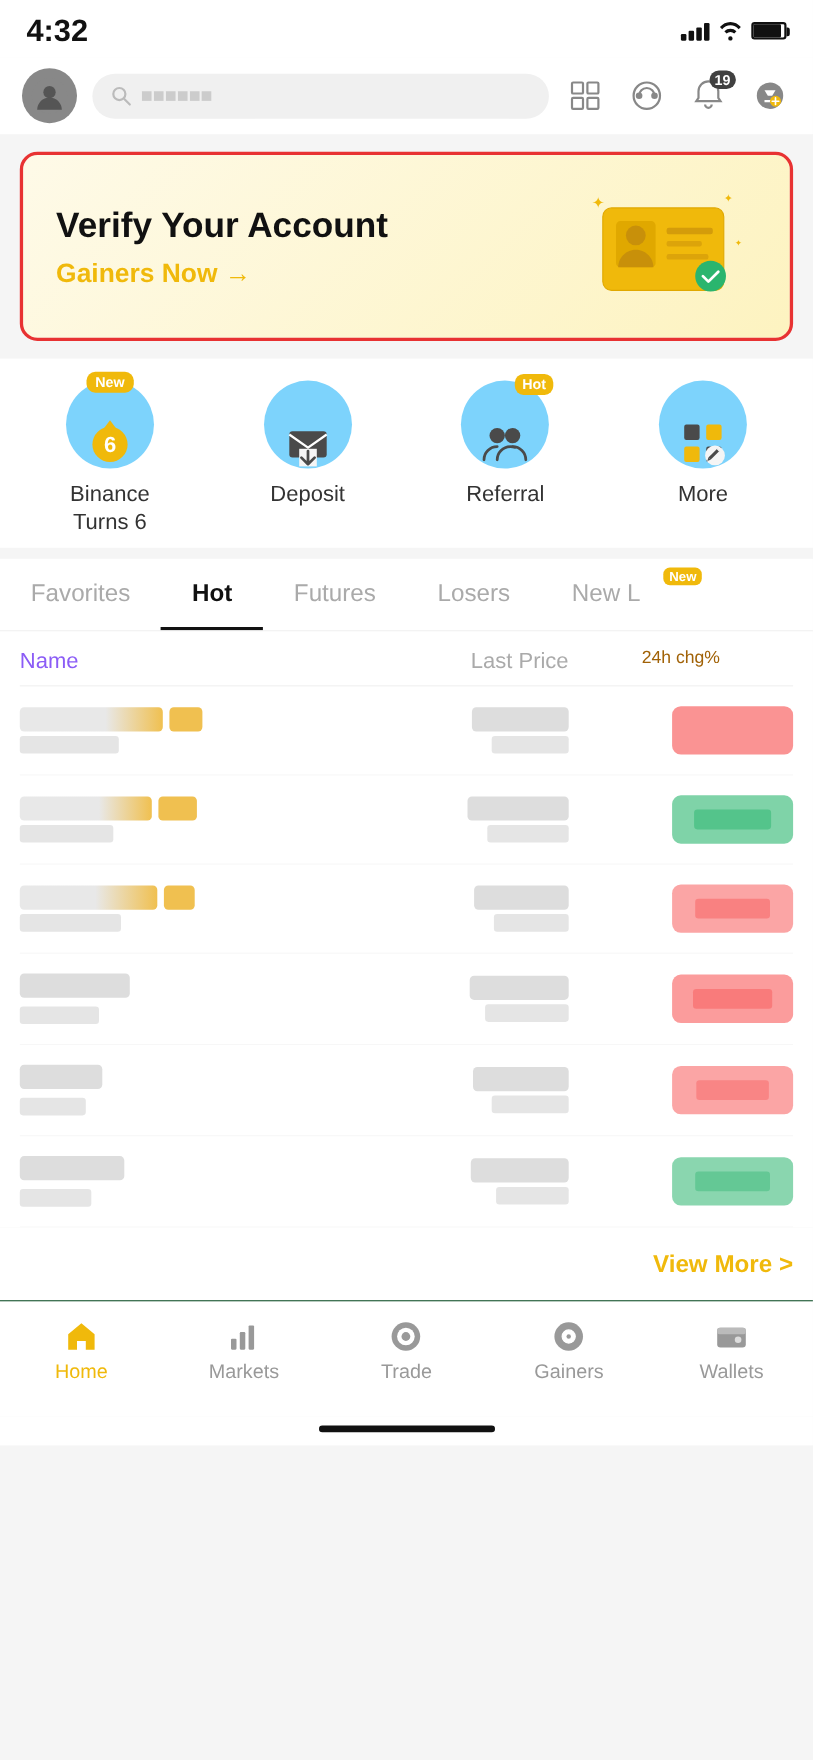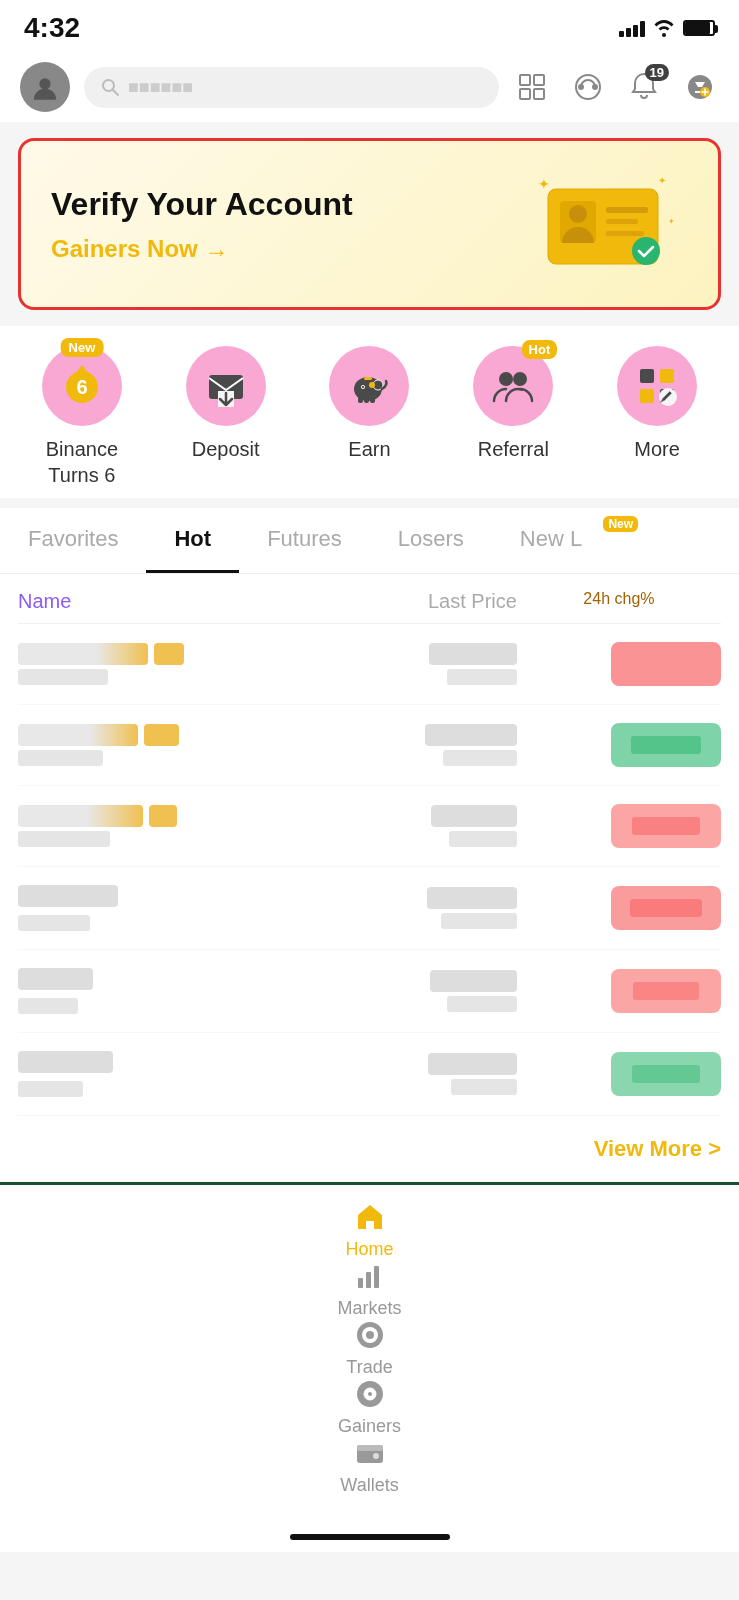--- a/index.html
+++ b/index.html
@@ -123,22 +123,22 @@
       justify-content: space-around;
       padding: 20px 10px 10px;
       background: #fff;
     }
     .action-item {
       display: flex; flex-direction: column; align-items: center; gap: 10px;
       cursor: pointer; min-width: 110px;
     }
     .action-icon-wrap {
       width: 80px; height: 80px; border-radius: 50%;
-      background: #f9a8d4;
-      display: flex; align-items: center; justify-content: center;
+      background: #7dd3fc;
+      display: flex; align-items: flex-end; justify-content: center;
       position: relative;
     }
     .action-label {
       font-size: 20px; color: #333; text-align: center; line-height: 1.3;
     }
     .hot-badge {
       position: absolute; top: -6px; right: -4px;
       background: #f0b90b; color: #fff;
       font-size: 13px; font-weight: 700;
       border-radius: 8px; padding: 2px 7px;
@@ -238,23 +238,22 @@
     }
     .view-more-link {
       color: #f0b90b; font-size: 22px; font-weight: 600; cursor: pointer;
       display: inline-flex; align-items: center; gap: 4px;
     }
 
     
     .bottom-nav {
       display: flex;
       background: #fff;
-      border-top: 3px solid #14532d;
+      border-top: 1px solid #14532d;
       padding: 16px 0 30px;
-      flex-direction: column;
     }
     .bottom-nav-item {
       flex: 1;
       display: flex; flex-direction: column; align-items: center; gap: 6px;
       cursor: pointer;
     }
     .bottom-nav-label {
       font-size: 18px; color: #999;
     }
     .bottom-nav-label.active { color: #f0b90b; }
@@ -399,42 +398,20 @@
         <rect x="6" y="12" width="34" height="24" rx="3" fill="#4a4a4a"></rect>
         <path d="M6 15l17 12 17-12" stroke="#fff" stroke-width="2" fill="none"></path>
         <path d="M23 30 L23 42 M17 36 L23 42 L29 36" stroke="#f0b90b" stroke-width="2.5" stroke-linecap="round" stroke-linejoin="round"></path>
         <rect x="15" y="28" width="16" height="16" rx="0" fill="#f5f5f5"></rect>
         <path d="M23 30 L23 42 M17 36 L23 42 L29 36" stroke="#4a4a4a" stroke-width="2.5" stroke-linecap="round" stroke-linejoin="round"></path>
       </svg>
     </div>
     <span class="action-label">Deposit</span>
   </div>
 
-  <div class="action-item">
-    <div class="action-icon-wrap">
-      <svg width="46" height="46" viewBox="0 0 46 46" fill="none">
-
-        <ellipse cx="22" cy="26" rx="14" ry="12" fill="#4a4a4a"></ellipse>
-        <circle cx="32" cy="22" r="5" fill="#4a4a4a" stroke="#f5f5f5" stroke-width="1"></circle>
-        <circle cx="26" cy="22" r="3" fill="#f0b90b"></circle>
-
-        <rect x="18" y="14" width="8" height="3" rx="1.5" fill="#f0b90b"></rect>
-
-        <rect x="12" y="34" width="5" height="6" rx="2" fill="#4a4a4a"></rect>
-        <rect x="18" y="34" width="5" height="6" rx="2" fill="#4a4a4a"></rect>
-        <rect x="24" y="34" width="5" height="6" rx="2" fill="#4a4a4a"></rect>
-
-        <path d="M36 26 Q42 22 40 18" stroke="#4a4a4a" stroke-width="2.5" fill="none" stroke-linecap="round"></path>
-
-        <circle cx="17" cy="24" r="2" fill="#f5f5f5"></circle>
-        <circle cx="17" cy="24" r="1" fill="#333"></circle>
-      </svg>
-    </div>
-    <span class="action-label">Earn</span>
-  </div>
 
   <div class="action-item">
     <div class="action-icon-wrap">
       <span class="hot-badge">Hot</span>
       <svg width="46" height="46" viewBox="0 0 46 46" fill="none">
 
         <circle cx="16" cy="16" r="7" fill="#4a4a4a"></circle>
         <path d="M4 38c0-6.6 5.4-12 12-12" stroke="#4a4a4a" stroke-width="2.5" fill="none" stroke-linecap="round"></path>
         <circle cx="30" cy="16" r="7" fill="#4a4a4a"></circle>
         <path d="M42 38c0-6.6-5.4-12-12-12" stroke="#4a4a4a" stroke-width="2.5" fill="none" stroke-linecap="round"></path>

